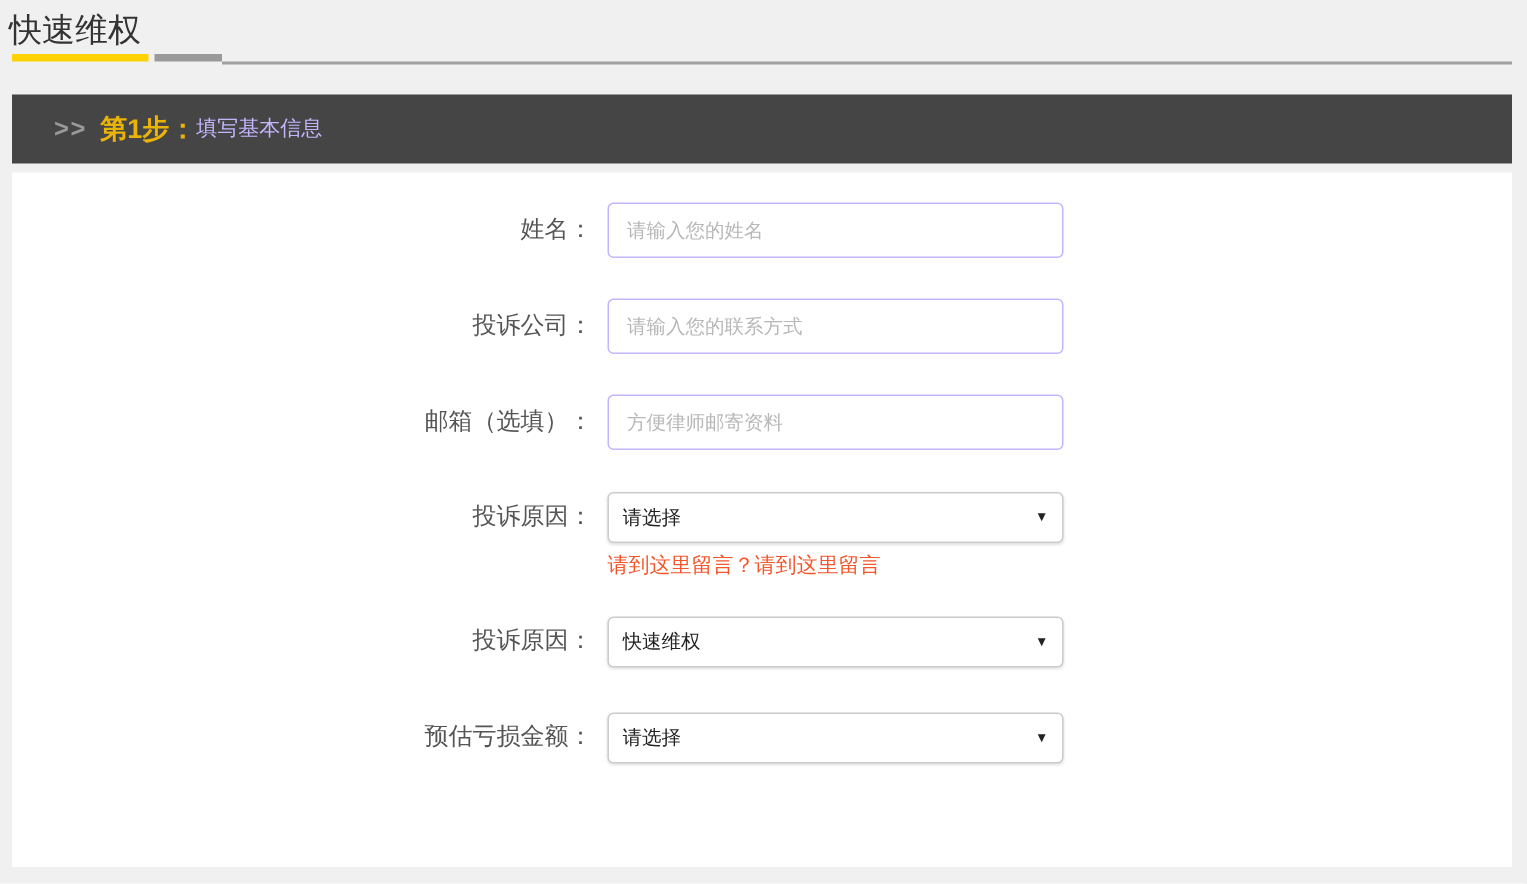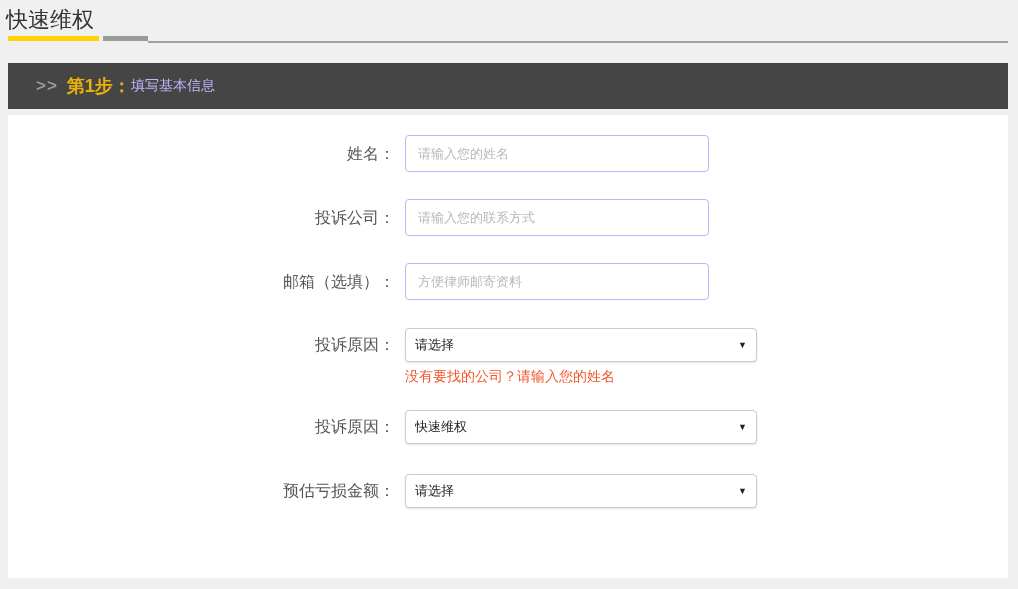--- a/index.html
+++ b/index.html
@@ -83,21 +83,21 @@
     padding: 0 12px;
     font-size: 13px;
     color: #0369a1;
     outline: none;
     font-family: "Liberation Sans", "DejaVu Sans", sans-serif;
   }
   .text-input::placeholder { color: #b8b8b8; opacity: 1; }
 
   .select {
     position: relative;
-    width: 352px;
+    width: 304px;
     height: 34px;
     border: 1px solid #ccc;
     border-radius: 4px;
     background: #fff;
     box-shadow: 0 1px 2px rgba(0,0,0,0.12);
     display: flex;
     align-items: center;
     padding: 0 24px 0 9px;
     cursor: pointer;
   }
@@ -167,21 +167,21 @@
     </div>
   </div>
 
   <div class="form-row gap-select">
     <label class="field-label for-select">投诉原因：</label>
     <div class="control-col">
       <div class="select">
         <span class="select-value">请选择</span>
         <span class="select-arrow">▼</span>
       </div>
-      <a class="help-link" href="#">没有要找的公司？请输入您的姓名</a>
+      <a class="help-link" href="#">请到这里留言？请到这里留言</a>
     </div>
   </div>
 
   <div class="form-row gap-select2">
     <label class="field-label for-select">投诉原因：</label>
     <div class="control-col">
       <div class="select">
         <span class="select-value">快速维权</span>
         <span class="select-arrow">▼</span>
       </div>

